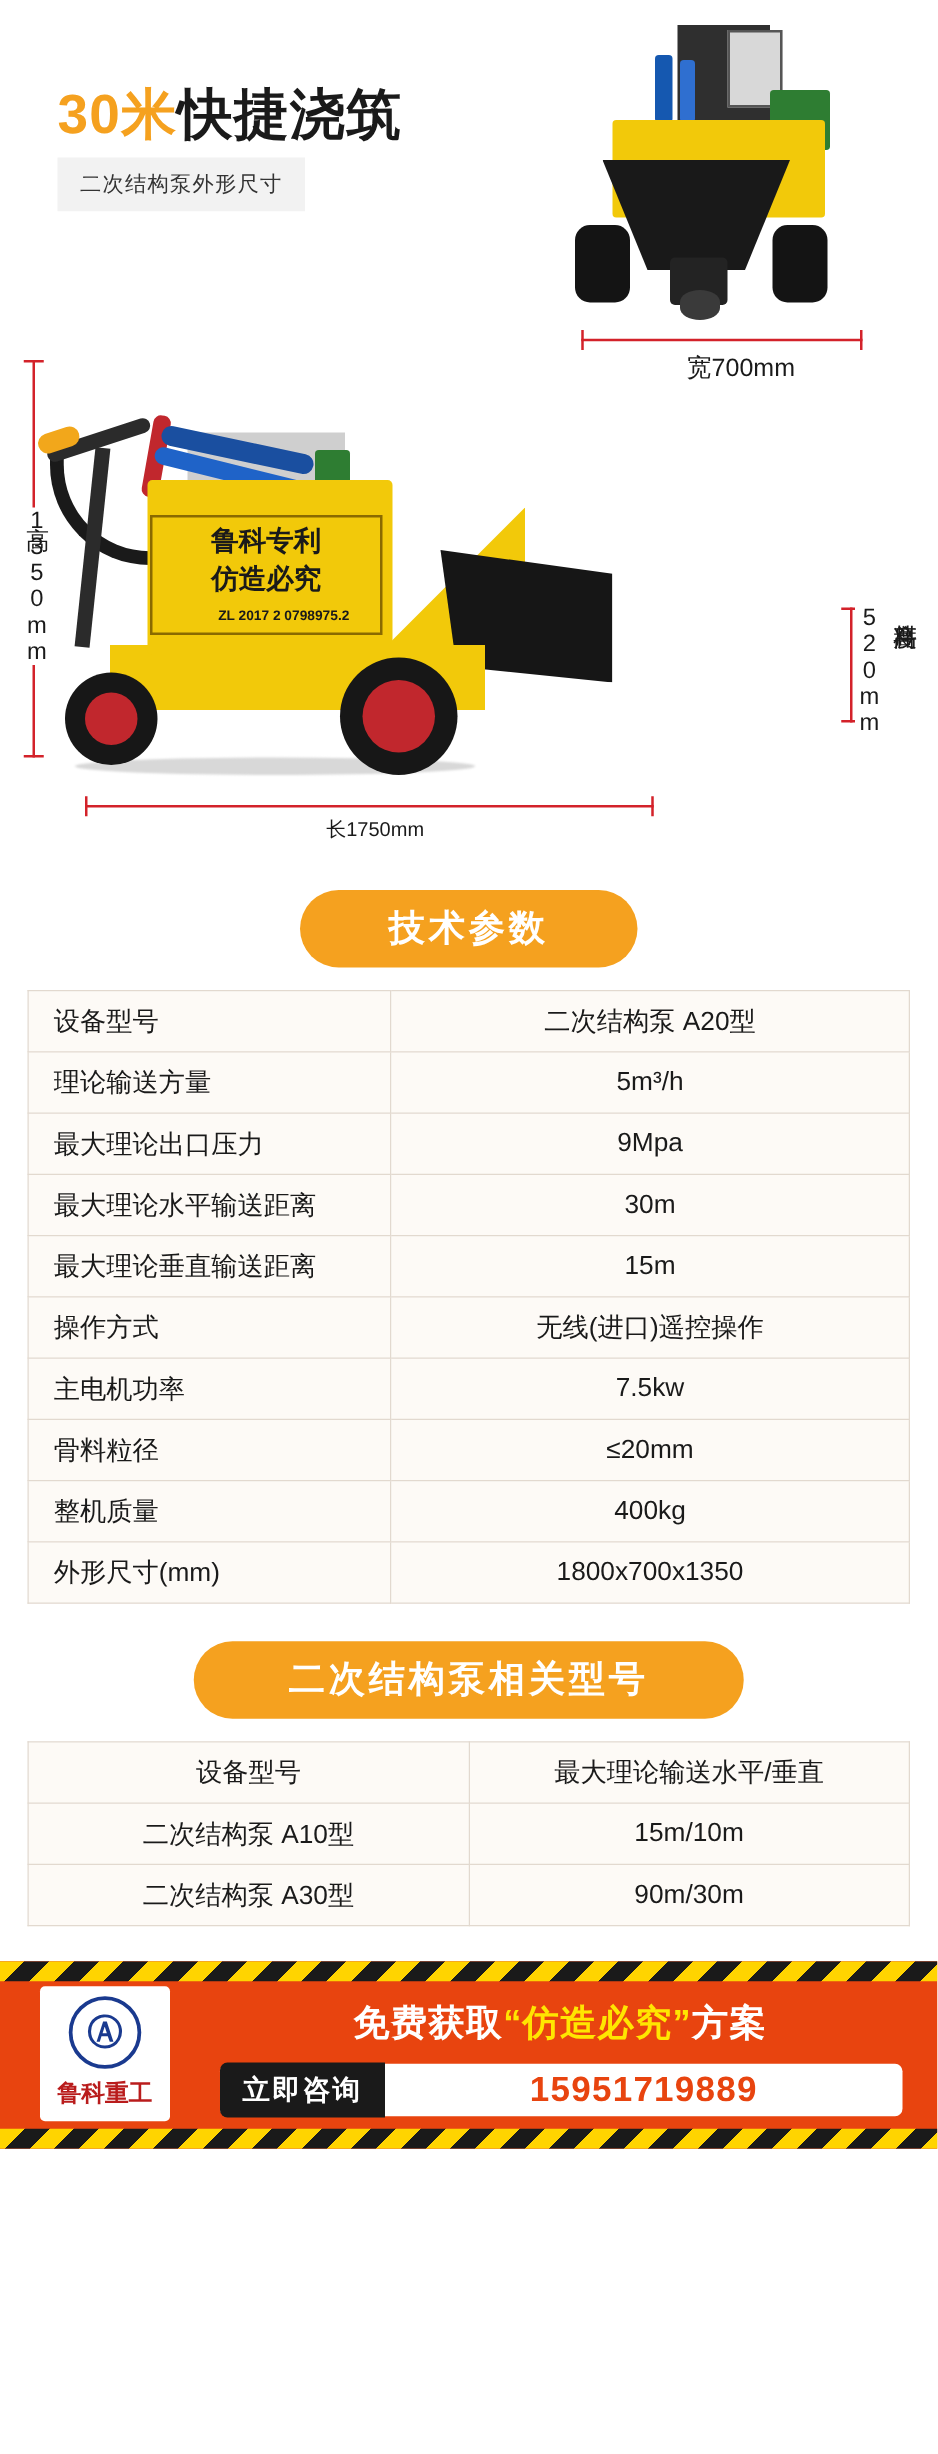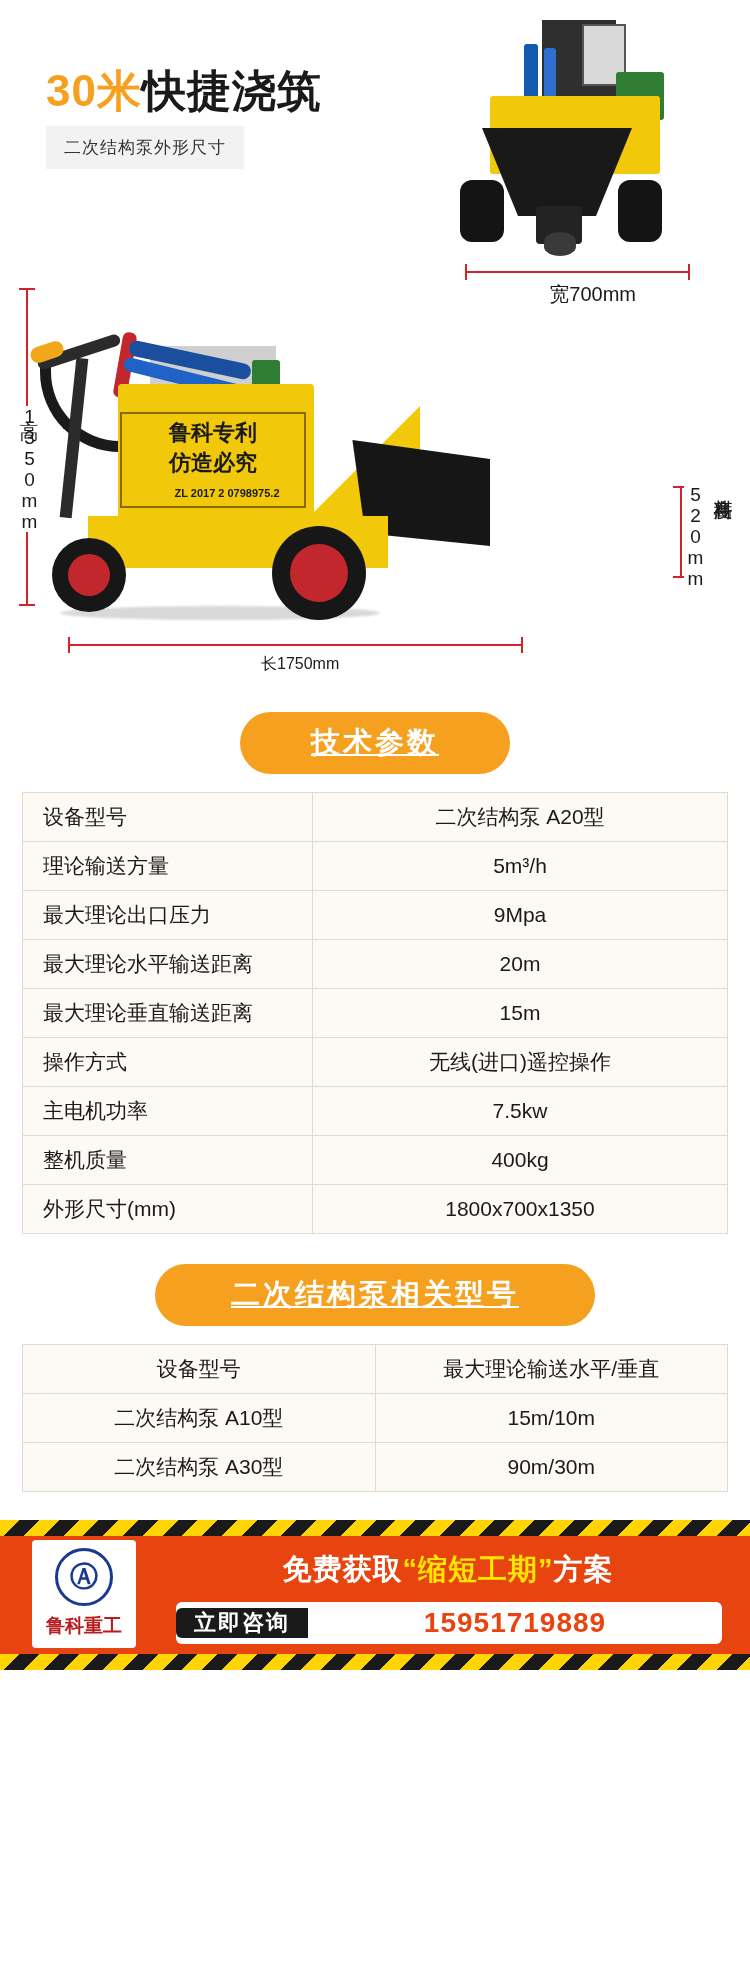--- a/index.html
+++ b/index.html
@@ -98,21 +98,20 @@
 
   
   .pill {
     margin: 34px auto 0 auto;
     width: 270px; height: 62px;
     background: #f5a11f;
     border-radius: 32px;
     color: #ffffff; font-size: 29px; font-weight: bold;
     display: flex; align-items: center; justify-content: center;
     letter-spacing: 3px;
-    text-decoration: underline;
   }
   .pill.wide { width: 440px; margin-top: 30px; }
 
   
   table.spec {
     width: 706px; margin: 18px auto 0 auto;
     border-collapse: collapse;
     table-layout: fixed;
     border-radius: 29px;
   }
@@ -155,21 +154,21 @@
     position:absolute; left: 168px; top: 30px; width: 560px;
     color:#ffffff; font-size: 29px; font-weight: bold; text-align:center; letter-spacing: 1px;
   }
   .foot-line1 .hl { color: #ffe600; }
   .foot-cta {
     position:absolute; left: 176px; top: 82px; width: 546px; height: 42px;
     background:#ffffff; border-radius: 6px; display:flex; align-items:center;
   }
   .cta-left {
     background:#1a1a1a; color:#ffffff; font-size: 22px; font-weight:bold;
-    height: 30px; width: 132px; display:flex; align-items:center; justify-content:center;
+    height: 44px; width: 132px; display:flex; align-items:center; justify-content:center;
     border-radius: 6px 0 0 6px; letter-spacing: 2px;
   }
   .cta-phone {
     flex: 1; text-align:center; color:#e8440f; font-size: 28px; font-weight: bold; letter-spacing: 1px;
   }
 
   
   .ph { position: absolute; }
 
   
@@ -296,33 +295,37 @@
       <tr>
         <td class="k">理论输送方量</td>
         <td class="v">5m³/h</td>
       </tr>
       <tr>
         <td class="k">最大理论出口压力</td>
         <td class="v">9Mpa</td>
       </tr>
       <tr>
         <td class="k">最大理论水平输送距离</td>
-        <td class="v">20m</td>
+        <td class="v">30m</td>
       </tr>
       <tr>
         <td class="k">最大理论垂直输送距离</td>
         <td class="v">15m</td>
       </tr>
       <tr>
         <td class="k">操作方式</td>
         <td class="v">无线(进口)遥控操作</td>
       </tr>
       <tr>
         <td class="k">主电机功率</td>
         <td class="v">7.5kw</td>
+      </tr>
+      <tr>
+        <td class="k">骨料粒径</td>
+        <td class="v">≤20mm</td>
       </tr>
       <tr>
         <td class="k">整机质量</td>
         <td class="v">400kg</td>
       </tr>
       <tr>
         <td class="k">外形尺寸(mm)</td>
         <td class="v">1800x700x1350</td>
       </tr>
     </tbody>
@@ -352,21 +355,21 @@
     <div class="hazard bottom"></div>
 
     <div class="brand">
       <div class="brand-box">
         <div class="brand-logo">Ⓐ</div>
         <div class="brand-name">鲁科重工</div>
       </div>
     </div>
 
     <div class="foot-line1">
-      <span>免费获取</span><span class="hl">“缩短工期”</span><span>方案</span>
+      <span>免费获取</span><span class="hl">“仿造必究”</span><span>方案</span>
     </div>
 
     <div class="foot-cta">
       <div class="cta-left">立即咨询</div>
       <div class="cta-phone">15951719889</div>
     </div>
   </div>
 
 </div>
 

